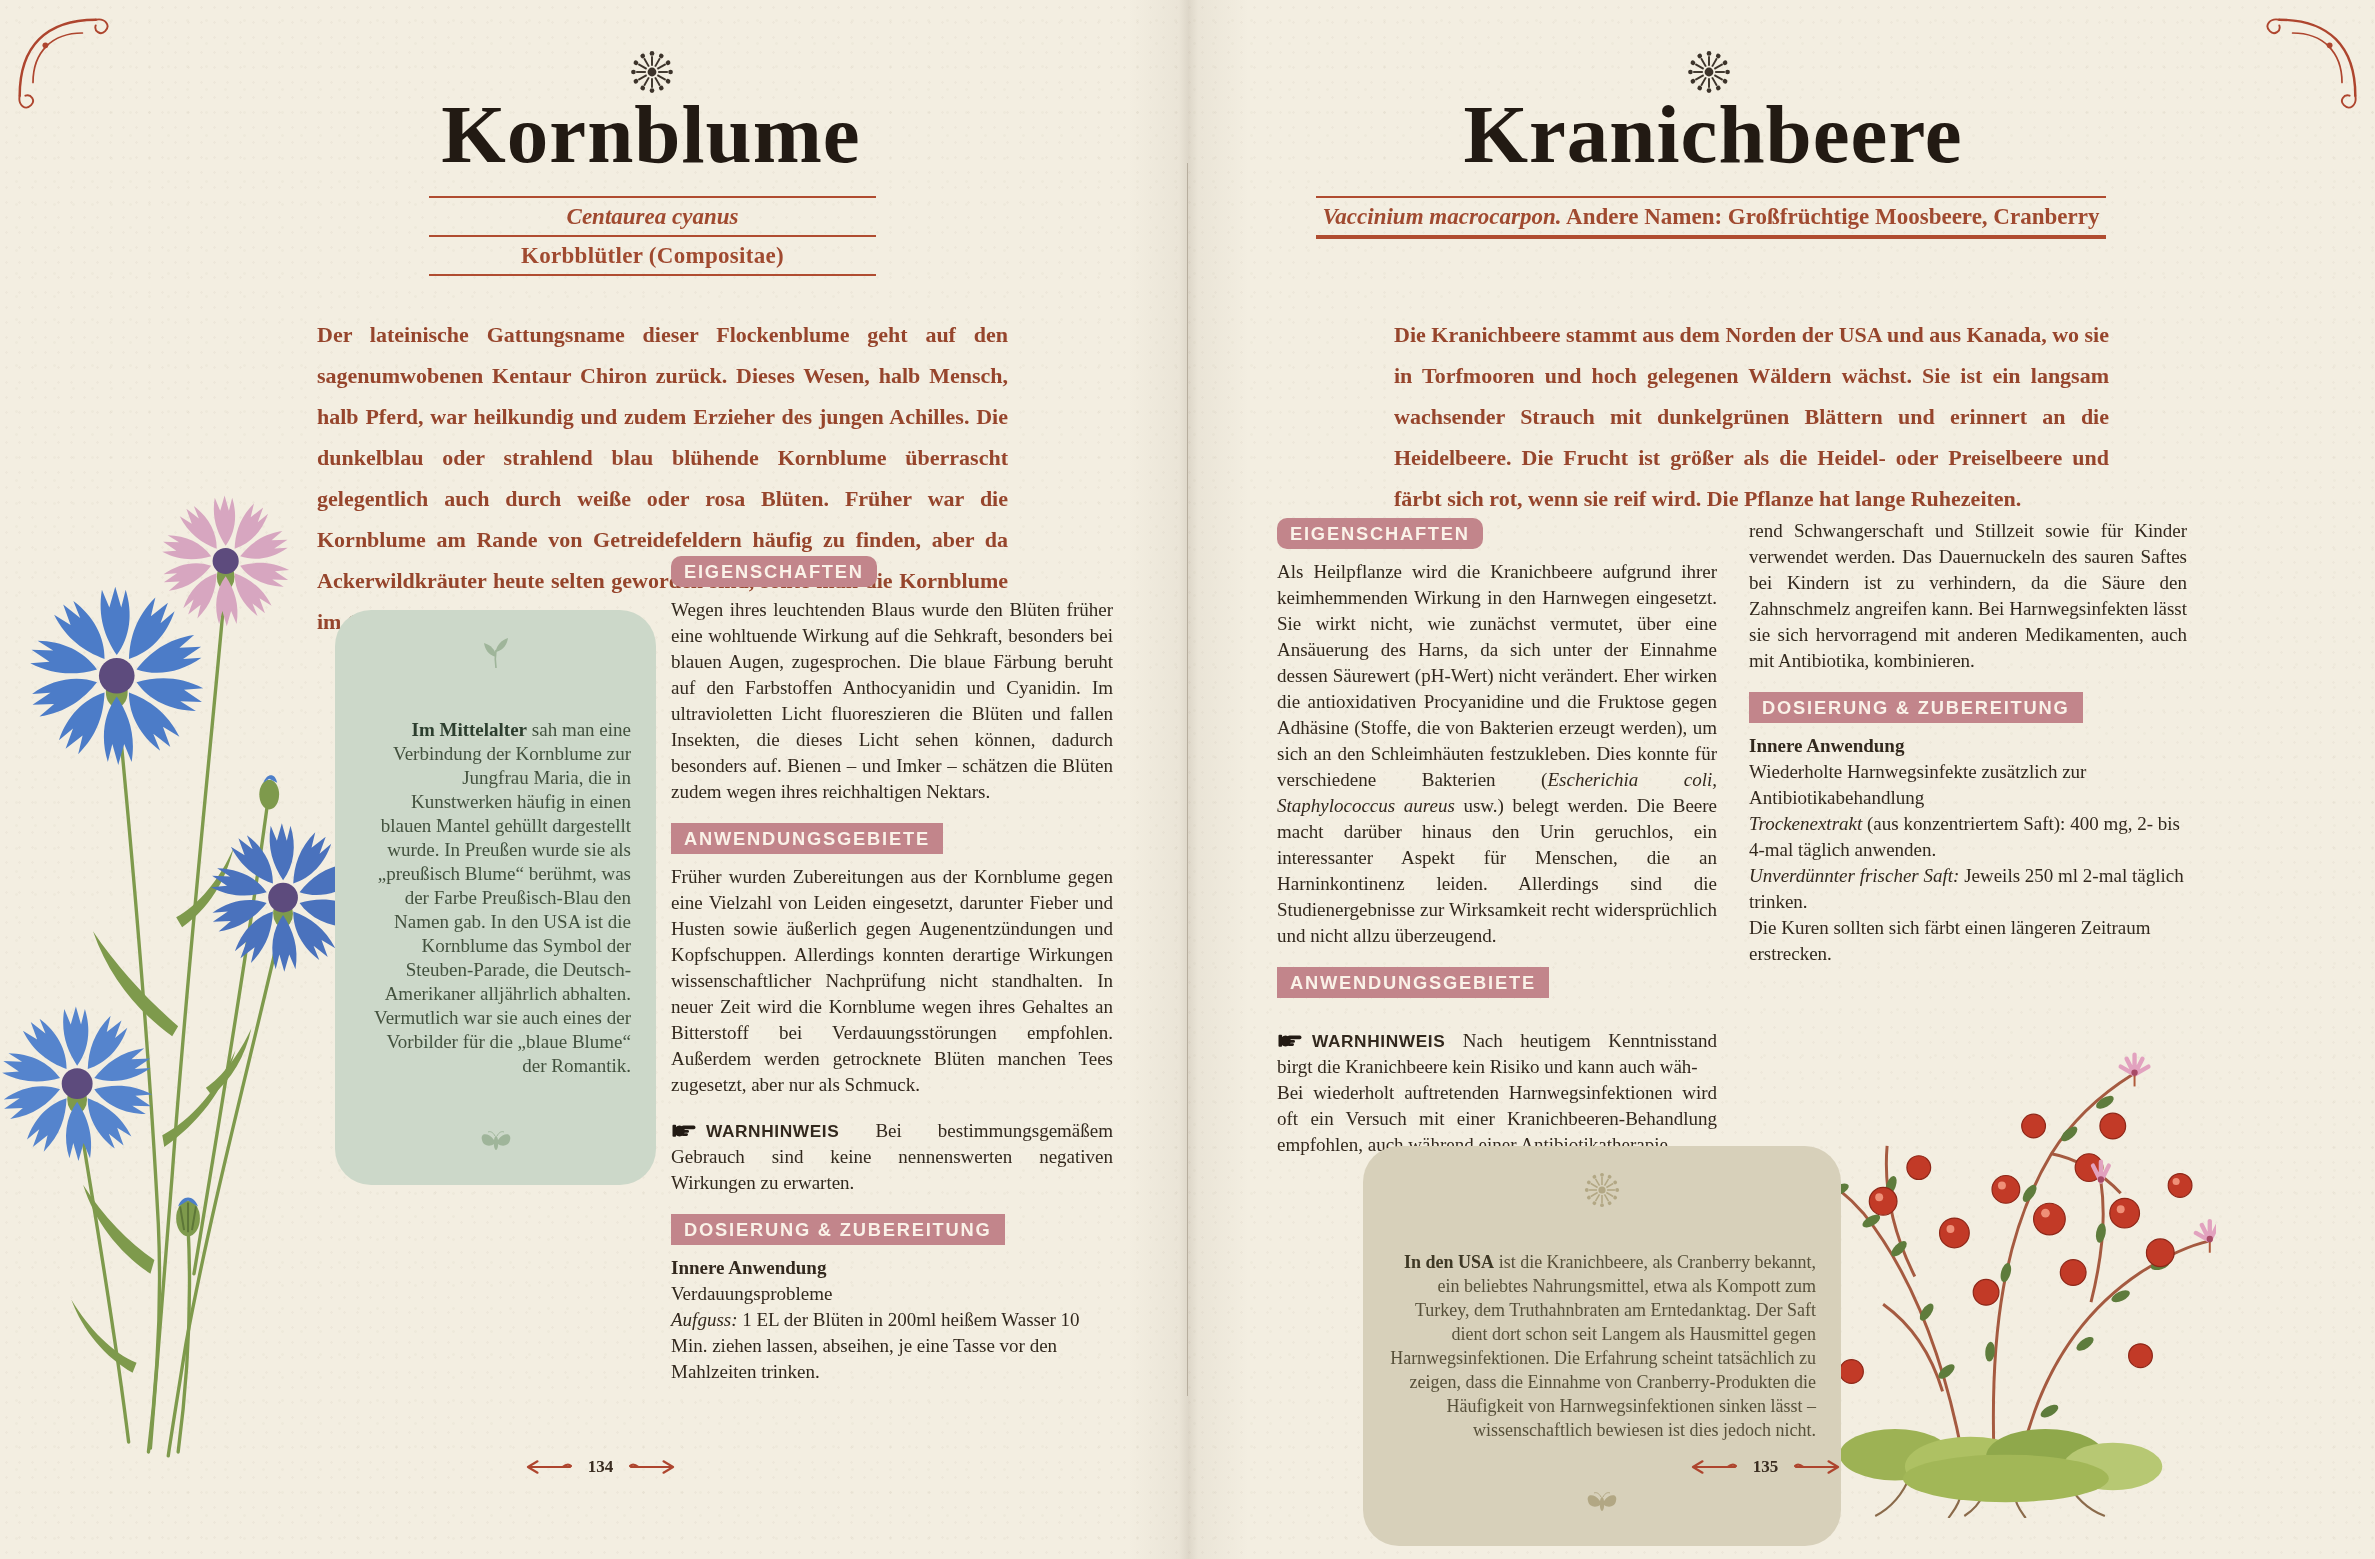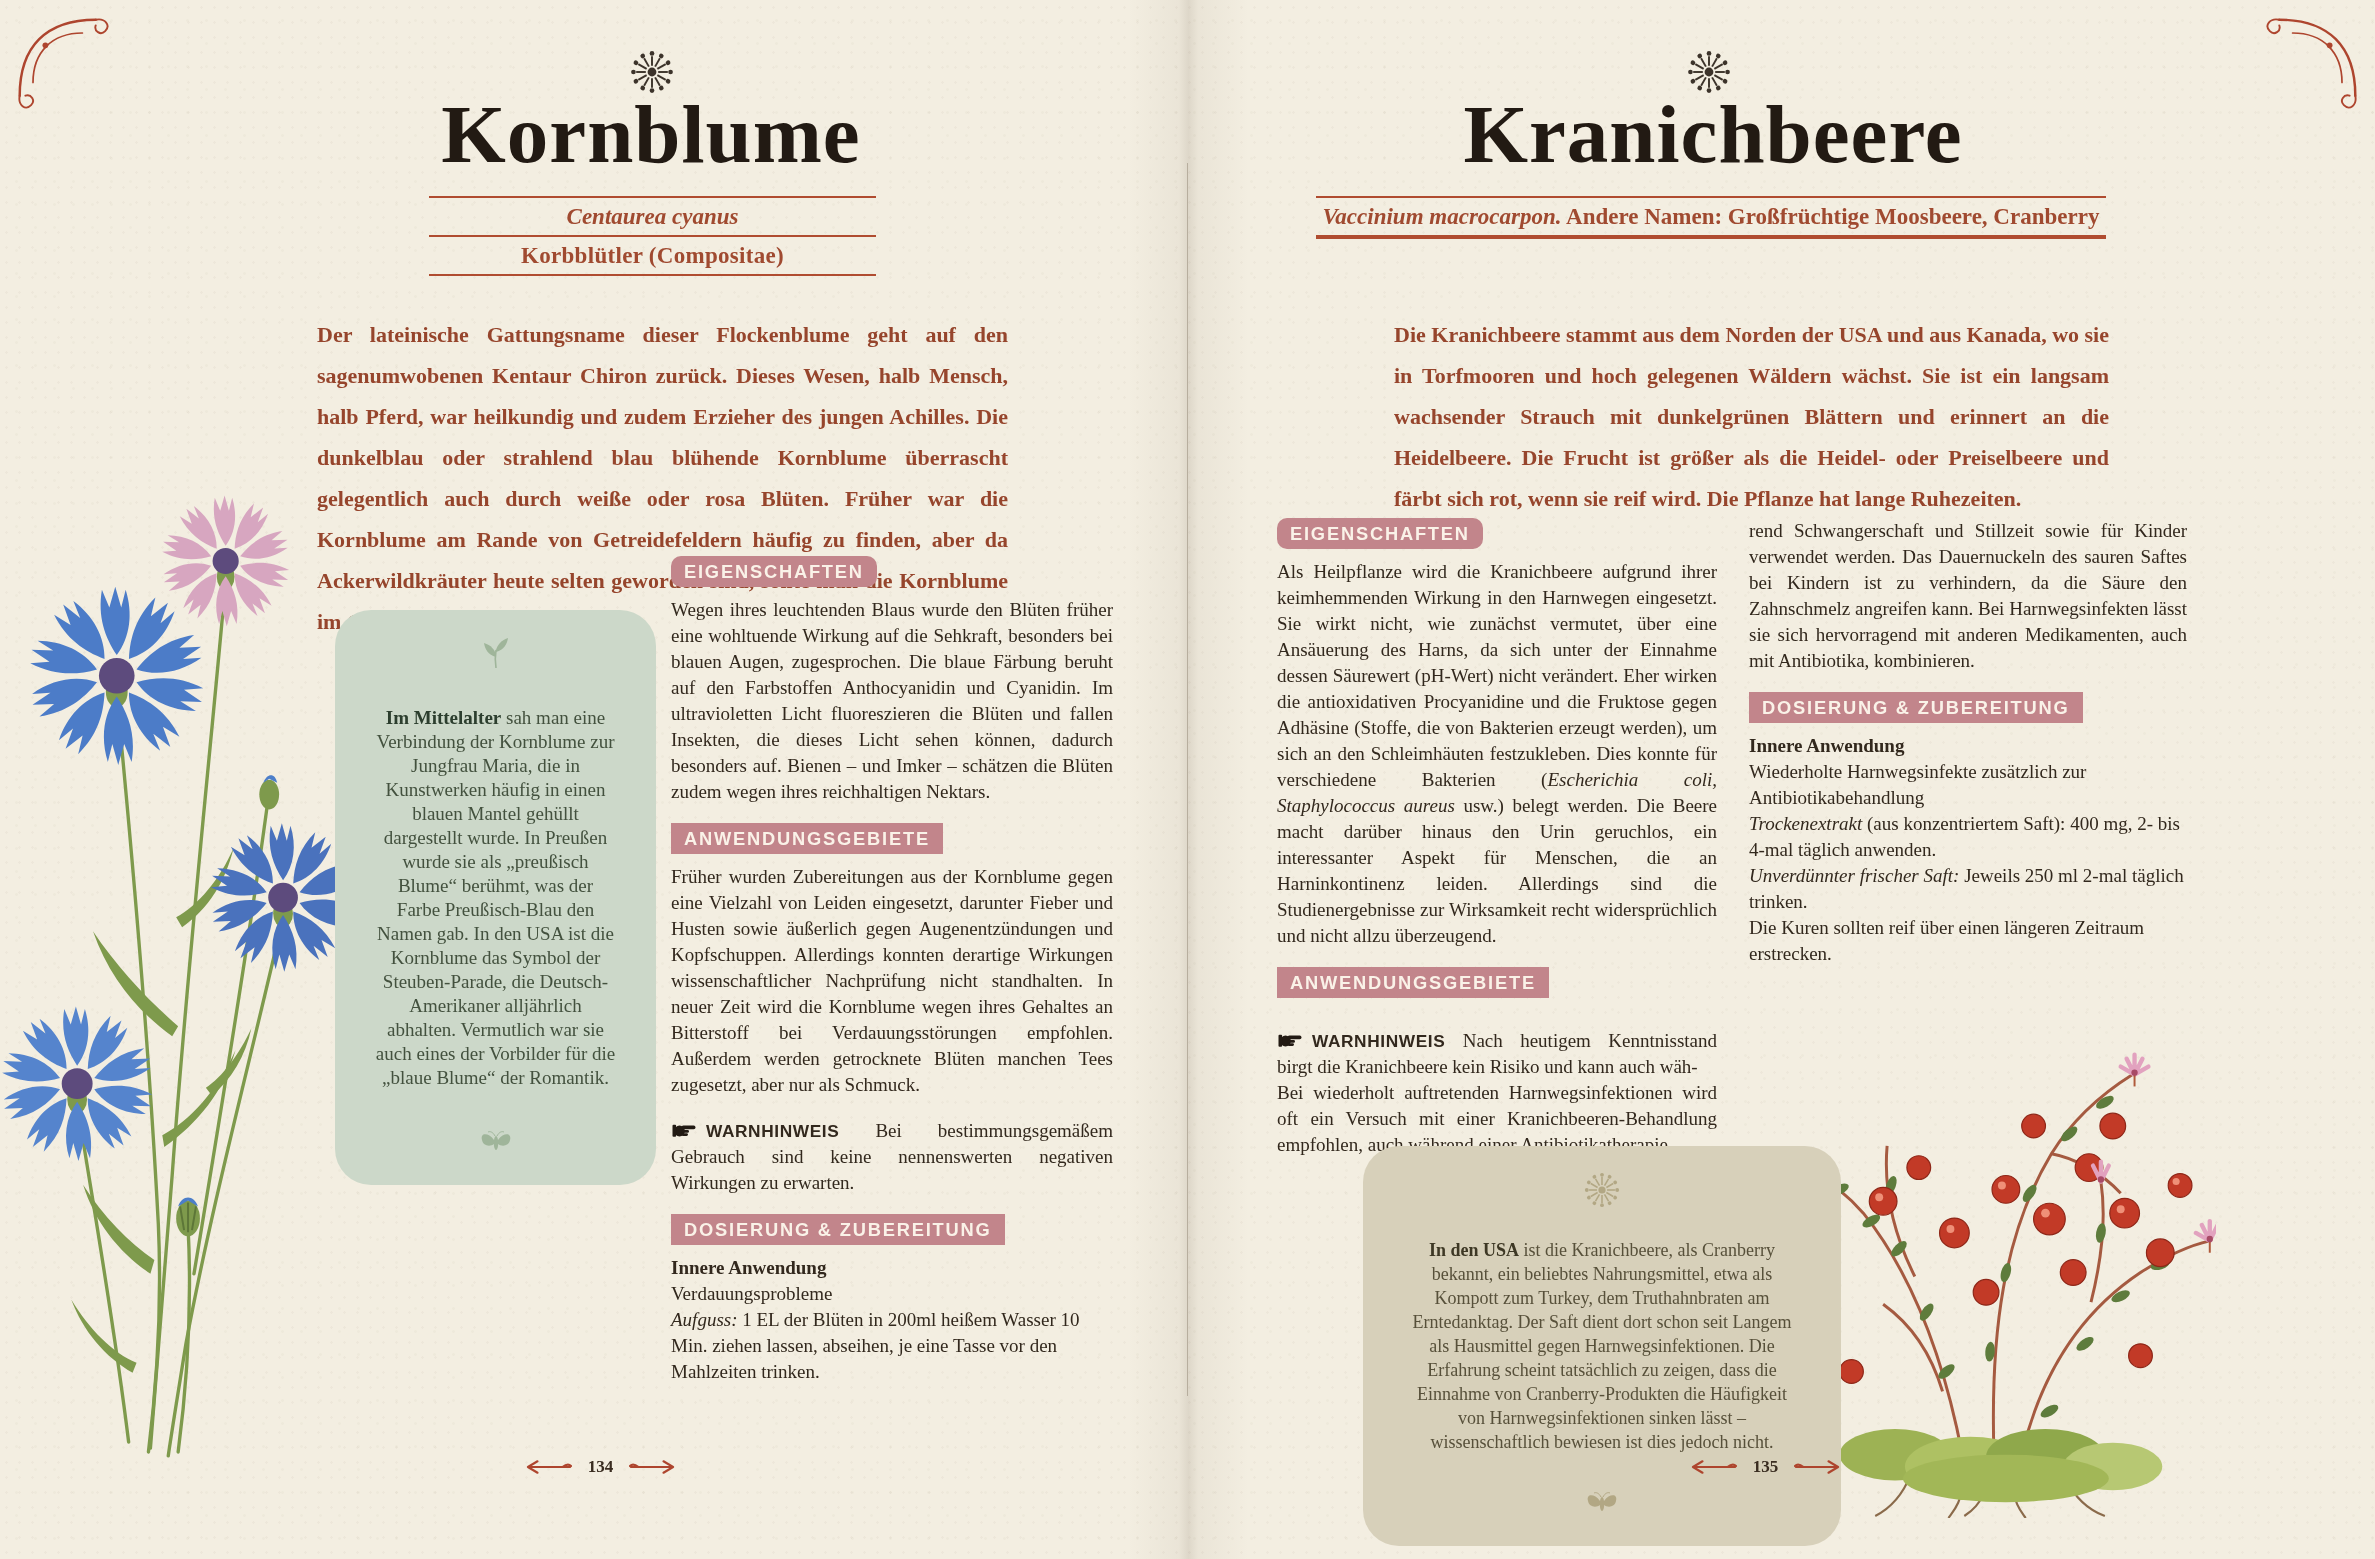--- a/index.html
+++ b/index.html
@@ -32,21 +32,21 @@
   .badge.first{margin-top:0;border-radius:10px;}
   .bodytext{margin:0;font-size:19px;line-height:26px;text-align:justify;hyphens:auto;-webkit-hyphens:auto;}
   .warning{margin-top:20px;}
   .hand-icon{display:inline-block;width:27px;height:18px;vertical-align:-2px;margin-right:8px;color:#221a13;}
   .wlabel{font-family:"Liberation Sans",sans-serif;font-weight:700;font-size:17.3px;letter-spacing:0.6px;}
   .dosage p{margin:0;font-size:19px;line-height:26px;}
   .bold{font-weight:700;}
   .it{font-style:italic;}
   .infobox{position:absolute;border-radius:36px;display:flex;flex-direction:column;align-items:center;justify-content:space-between;
     text-align:center;padding:26px 24px;}
-  .infobox .boxtext{margin:15px;font-size:19px;line-height:24px;}
+  .infobox .boxtext{margin:1px;font-size:19px;line-height:24px;text-align:right;}
   .infobox.green{background:#ccd8c9;color:#43513e;}
   .infobox.green .lead{color:#2c3e2e;}
   .infobox.green .box-icon{color:#9fb59a;}
   .infobox.tan{background:#d7d0ba;color:#57503a;}
   .infobox.tan .boxtext{font-size:18px;}
   .infobox.tan .lead{color:#3e3825;}
   .infobox.tan .box-icon{color:#b2a784;}
   .box-icon{width:36px;height:36px;flex:0 0 auto;}
   .illus{position:absolute;}
   .pagenum{position:absolute;display:flex;align-items:center;justify-content:center;gap:16px;font-weight:700;font-size:17px;color:#3a2d21;}
@@ -259,21 +259,21 @@
 
     <div class="col" style="left:1749px;top:518px;width:438px">
       <p class="bodytext">rend Schwangerschaft und Stillzeit sowie für Kinder verwendet werden. Das Dauernuckeln des sauren Saftes bei Kindern ist zu verhindern, da die Säure den Zahnschmelz angreifen kann. Bei Harnwegsinfekten lässt sie sich hervorragend mit anderen Medikamenten, auch mit Antibiotika, kombinieren.</p>
 
       <div class="badge">DOSIERUNG &amp; ZUBEREITUNG</div>
       <div class="dosage">
         <p class="bold">Innere Anwendung</p>
         <p>Wiederholte Harnwegsinfekte zusätzlich zur Antibiotikabehandlung</p>
         <p><span class="it">Trockenextrakt</span><span> (aus konzentriertem Saft): 400 mg, 2- bis 4-mal täglich anwenden.</span></p>
         <p><span class="it">Unverdünnter frischer Saft:</span><span> Jeweils 250 ml 2-mal täglich trinken.</span></p>
-        <p>Die Kuren sollten reif über einen längeren Zeitraum erstrecken.</p>
+        <p>Die Kuren sollten sich färbt einen längeren Zeitraum erstrecken.</p>
       </div>
     </div>
 
     <svg class="illus" style="left:1772px;top:936px;width:444px;height:582px" viewBox="0 0 224 294">
       <g stroke="#8a6a4a" stroke-width="1.1" fill="none">
         <path d="M70 272 C66 282 60 289 52 293"></path>
         <path d="M96 276 C96 286 91 291 89 294"></path>
         <path d="M148 274 C153 284 160 290 168 293"></path>
         <path d="M122 278 C122 287 126 291 128 294"></path>
         <path d="M108 277 C106 287 100 291 97 293"></path>

